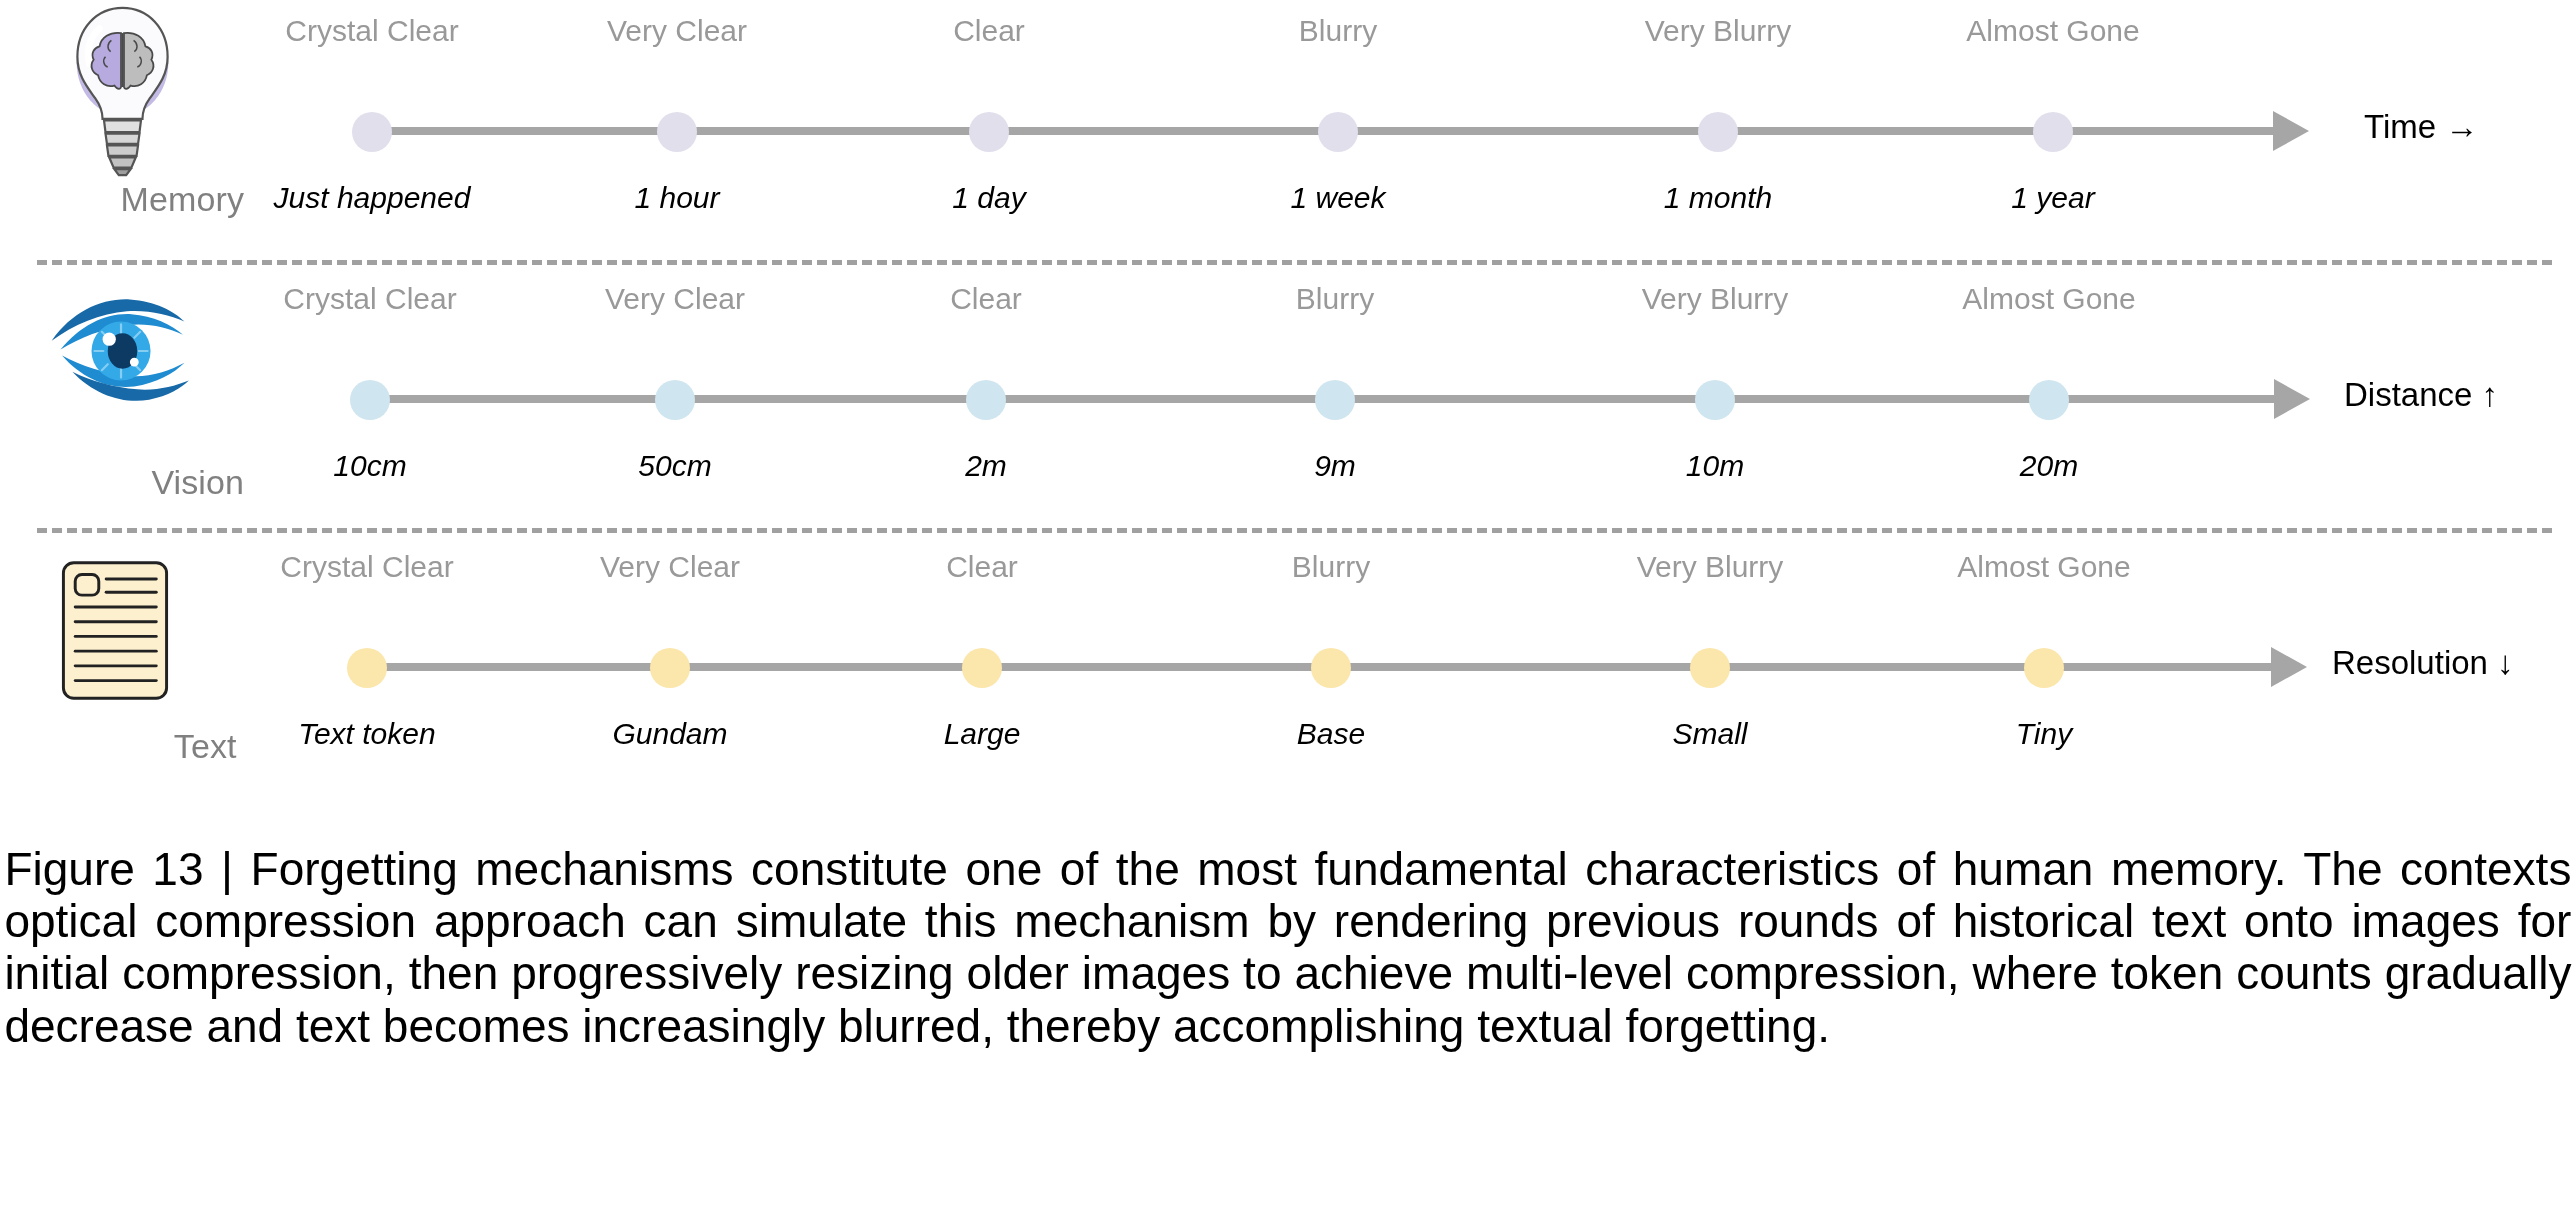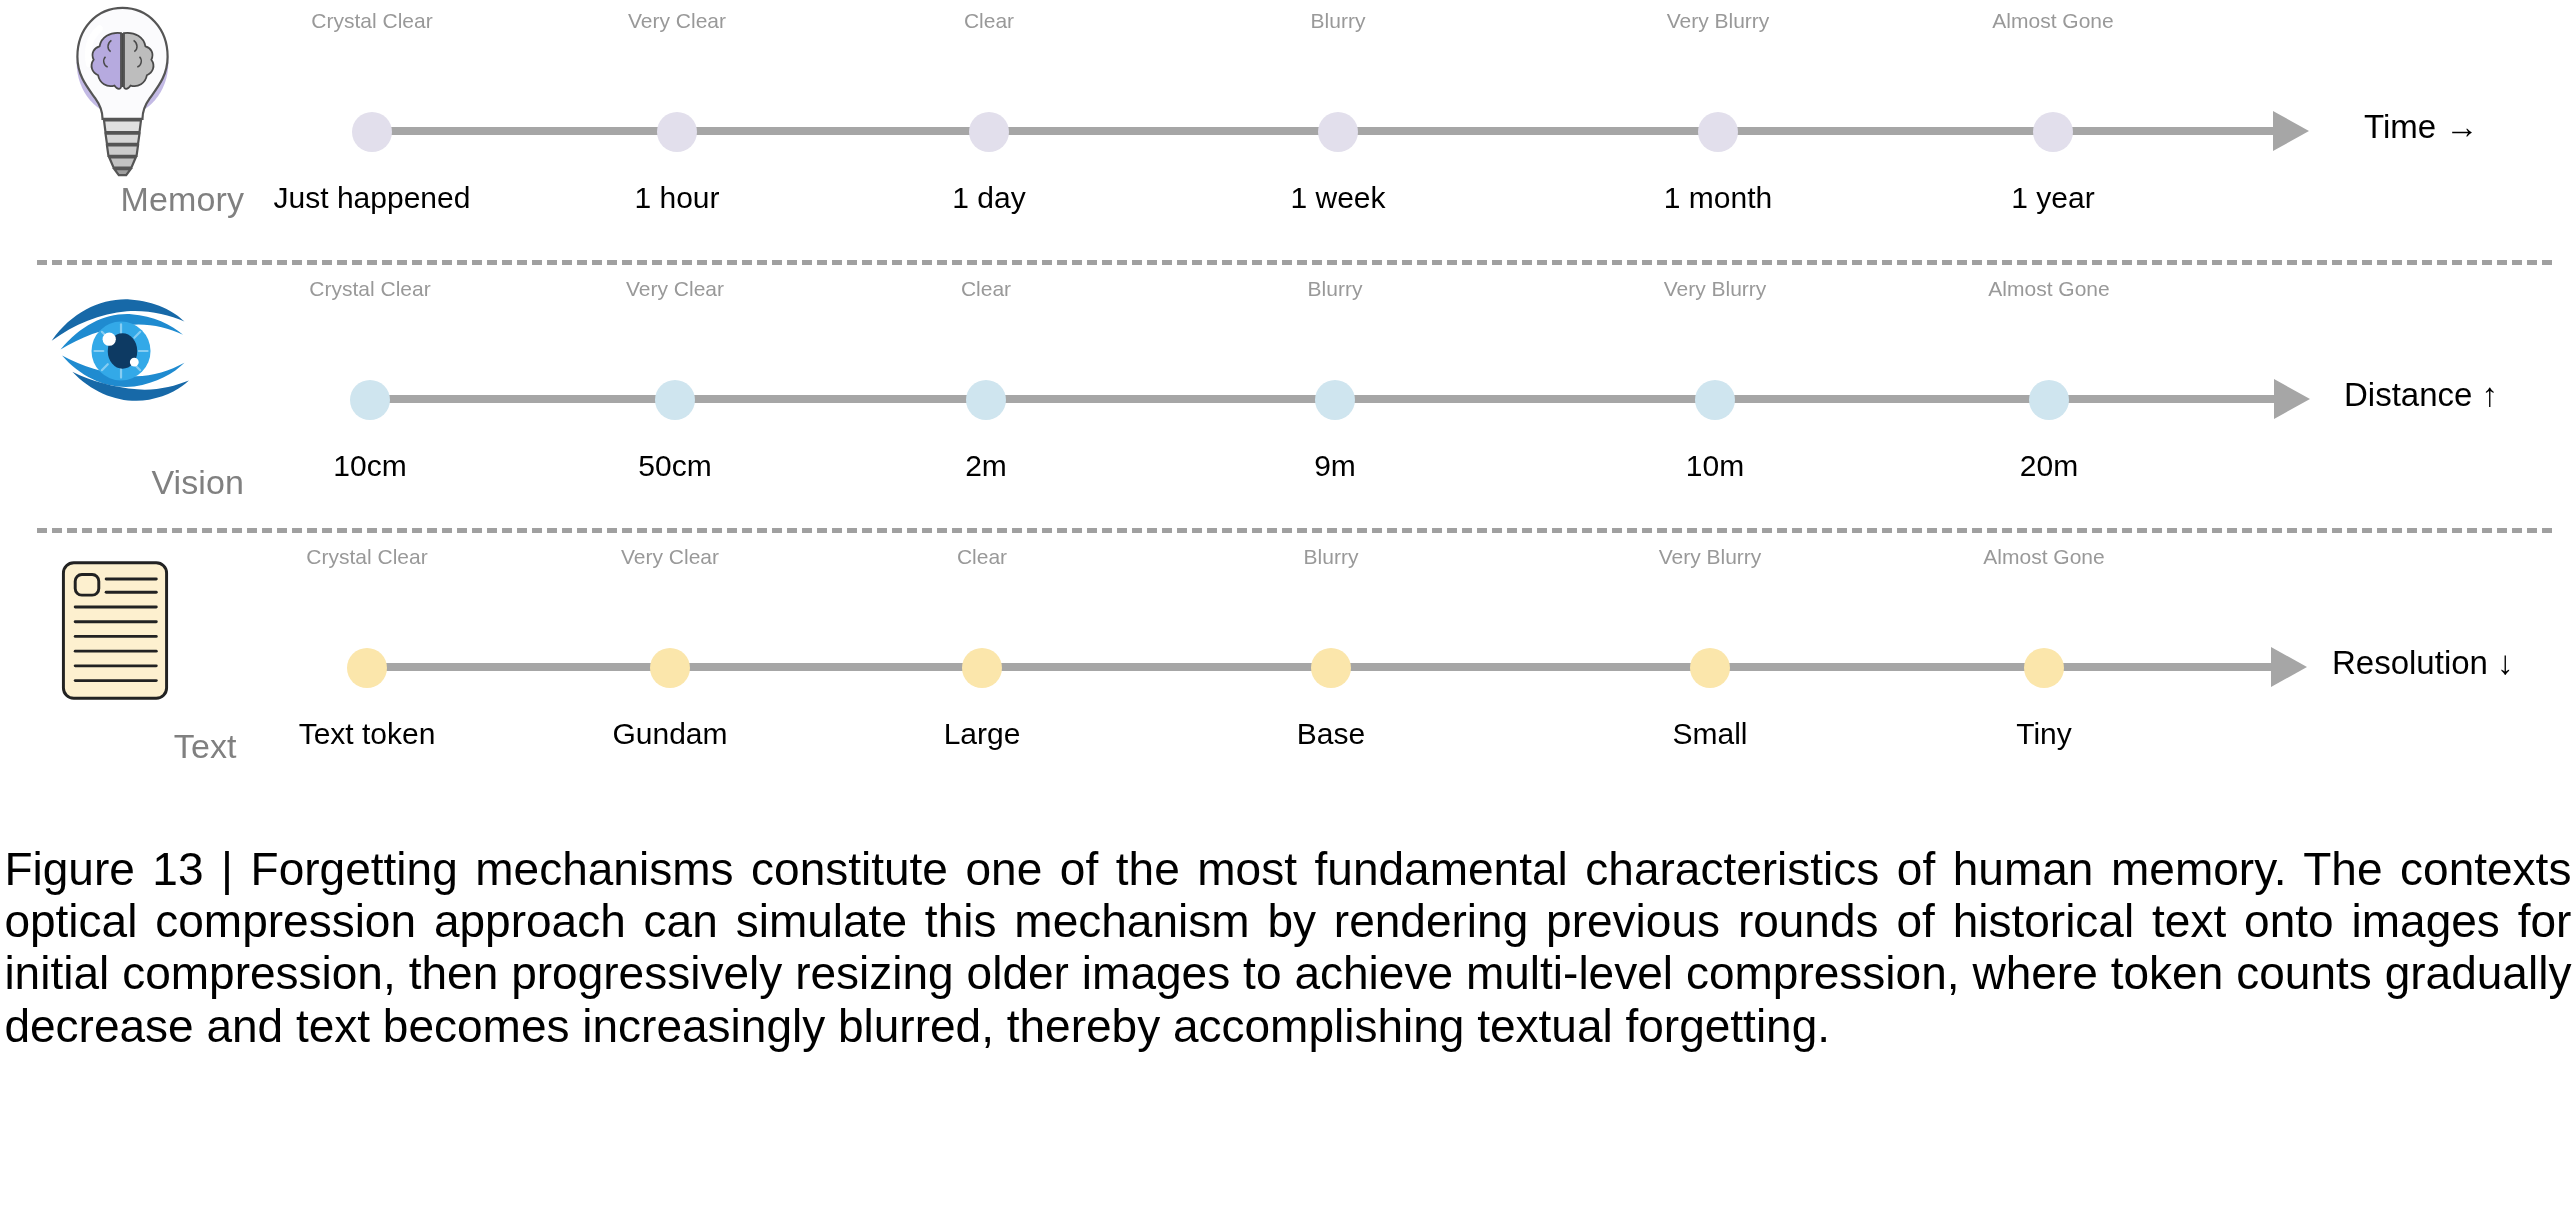--- a/index.html
+++ b/index.html
@@ -115,35 +115,36 @@
     border-radius: 50%;
     left: -20px;
     top: 112px;
   }
   .dot-memory { background: #e2dfec; }
   .dot-vision { background: #cfe5ef; }
   .dot-text   { background: #fbe6ab; }
 
   .quality {
     position: absolute;
-    top: 10px;
+    top: 16px;
     transform: translateX(-50%);
-    font-size: 21px;
+    font-size: 30px;
     color: #999999;
     white-space: nowrap;
     line-height: 1;
   }
   .value {
     position: absolute;
     top: 183px;
     transform: translateX(-50%);
     font-size: 30px;
     color: #000000;
     white-space: nowrap;
     line-height: 1;
+    font-style: italic;
   }
 
   
   .divider {
     position: absolute;
     left: 37px;
     width: 2515px;
     height: 0;
     border-top: 5.2px dashed #a0a0a0;
   }

